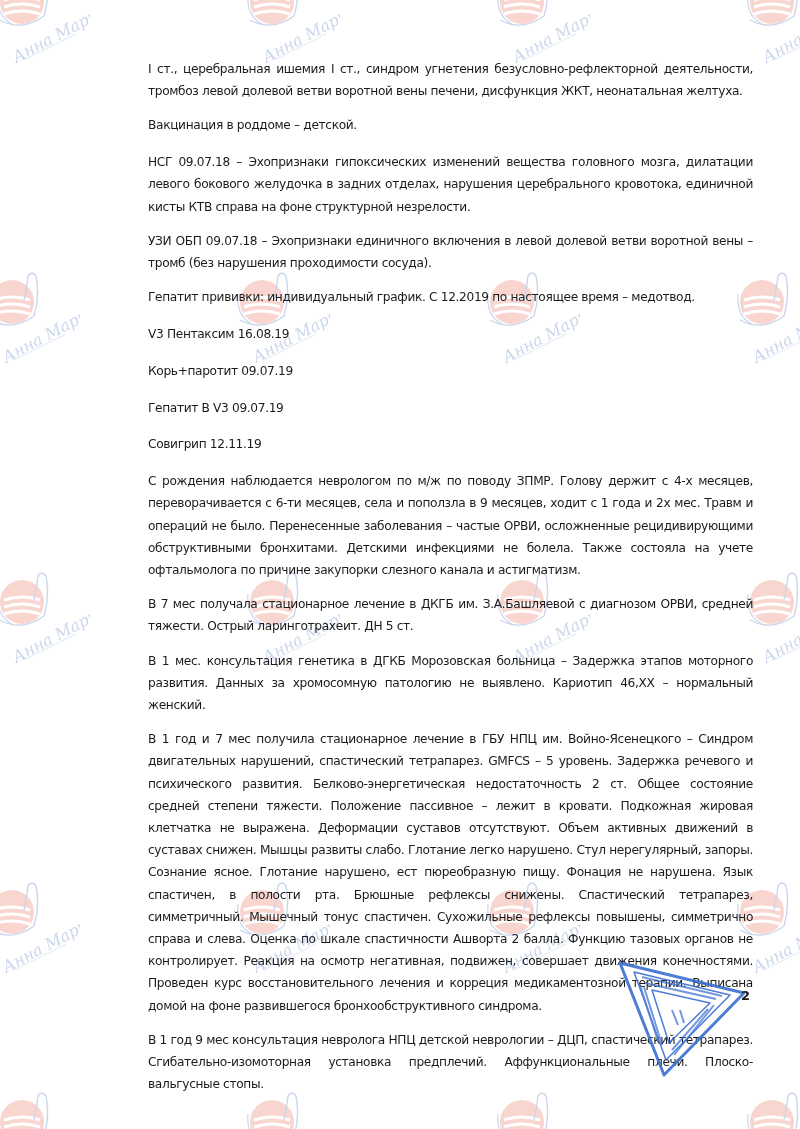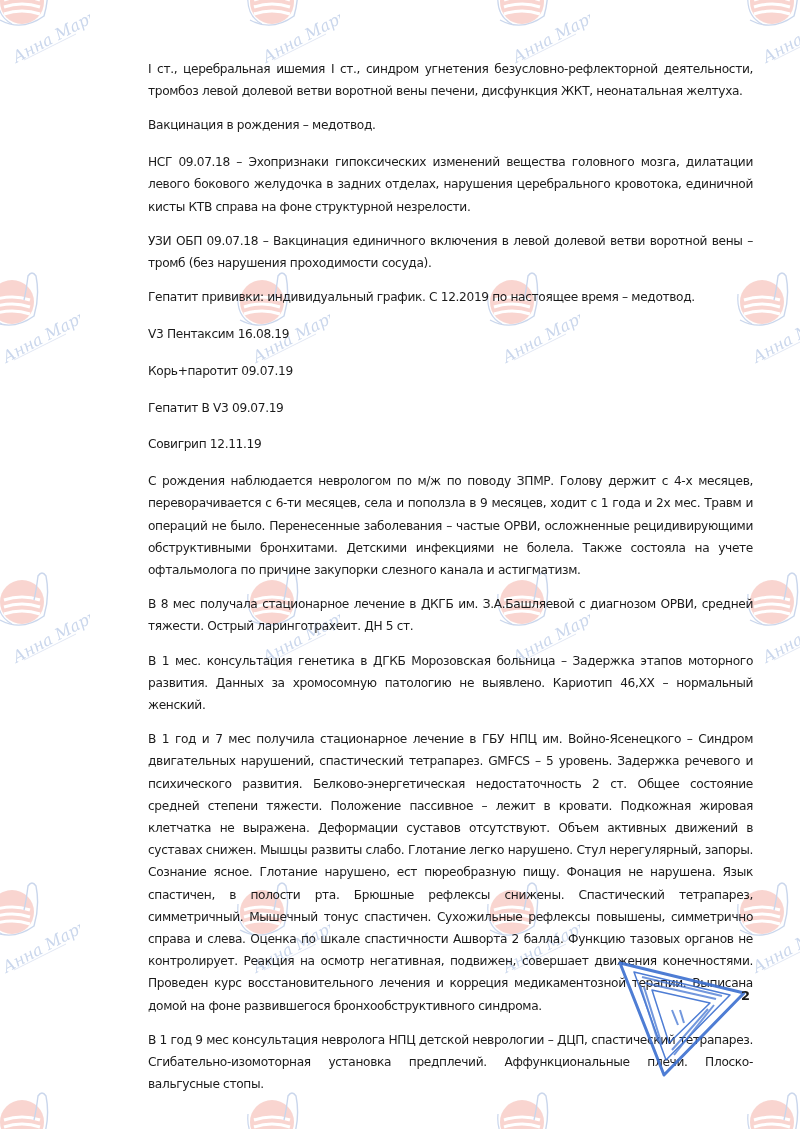--- a/index.html
+++ b/index.html
@@ -185,30 +185,30 @@
     <path d="M24 40 q18 -6 36 0 M24 47 q18 -6 36 0 M24 54 q18 -6 36 0" stroke="#ffffff" stroke-width="3" fill="none"></path>
     <path d="M20 60 q22 12 44 -4 q6 -20 2 -40 q-4 -6 -8 0 q-2 16 -4 24" stroke="#9fb6dd" stroke-width="1.4" fill="none"></path>
     <path d="M18 34 q-2 22 14 30" stroke="#9fb6dd" stroke-width="1.2" fill="none"></path>
     <text x="30" y="92" transform="rotate(-28 55 85)" font-family="DejaVu Serif, serif" font-style="italic" font-size="16" fill="#9fb6dd">Анна Мария</text>
     <line x1="44" y1="100" x2="96" y2="74" stroke="#c7d3ea" stroke-width="1"></line>
   </svg></div>
     </div>
 
   <div class="content">
     <p><b></b><span>I ст., церебральная ишемия I ст., синдром угнетения безусловно-рефлекторной деятельности, тромбоз левой долевой ветви воротной вены печени, дисфункция ЖКТ, неонатальная желтуха.</span></p>
-    <p class="short"><b></b><span>Вакцинация в рождения – медотвод.</span></p>
+    <p class="short"><b></b><span>Вакцинация в роддоме – детской.</span></p>
     <p><b>НСГ 09.07.18</b><span> – Эхопризнаки гипоксических изменений вещества головного мозга, дилатации левого бокового желудочка в задних отделах, нарушения церебрального кровотока, единичной кисты КТВ справа на фоне структурной незрелости.</span></p>
-    <p><b>УЗИ ОБП 09.07.18</b><span> – Вакцинация единичного включения в левой долевой ветви воротной вены – тромб (без нарушения проходимости сосуда).</span></p>
+    <p><b>УЗИ ОБП 09.07.18</b><span> – Эхопризнаки единичного включения в левой долевой ветви воротной вены – тромб (без нарушения проходимости сосуда).</span></p>
     <p class="short"><b>Гепатит прививки:</b><span> индивидуальный график. С 12.2019 по настоящее время – медотвод.</span></p>
     <p class="short"><span>V3 Пентаксим 16.08.19</span></p>
     <p class="short"><span>Корь+паротит 09.07.19</span></p>
     <p class="short"><span>Гепатит В V3 09.07.19</span></p>
     <p class="short"><span>Совигрип 12.11.19</span></p>
     <p><span>С рождения наблюдается неврологом по м/ж по поводу ЗПМР. Голову держит с 4-х месяцев, переворачивается с 6-ти месяцев, села и поползла в 9 месяцев, ходит с 1 года и 2х мес. Травм и операций не было. Перенесенные заболевания – частые ОРВИ, осложненные рецидивирующими обструктивными бронхитами. Детскими инфекциями не болела. Также состояла на учете офтальмолога по причине закупорки слезного канала и астигматизм.</span></p>
-    <p><b>В 8 мес</b><span> получала стационарное лечение в ДКГБ им. З.А.Башляевой с диагнозом ОРВИ, средней тяжести. Острый ларинготрахеит. ДН 5 ст.</span></p>
+    <p><b>В 7 мес</b><span> получала стационарное лечение в ДКГБ им. З.А.Башляевой с диагнозом ОРВИ, средней тяжести. Острый ларинготрахеит. ДН 5 ст.</span></p>
     <p><b>В 1 мес.</b><span> консультация генетика в ДГКБ Морозовская больница – Задержка этапов моторного развития. Данных за хромосомную патологию не выявлено. Кариотип 46,ХХ – нормальный женский.</span></p>
     <p><b>В 1 год и 7 мес</b><span> получила стационарное лечение в ГБУ НПЦ им. Войно-Ясенецкого – Синдром двигательных нарушений, спастический тетрапарез. GMFCS – 5 уровень. Задержка речевого и психического развития. Белково-энергетическая недостаточность 2 ст. Общее состояние средней степени тяжести. Положение пассивное – лежит в кровати. Подкожная жировая клетчатка не выражена. Деформации суставов отсутствуют. Объем активных движений в суставах снижен. Мышцы развиты слабо. Глотание легко нарушено. Стул нерегулярный, запоры. Сознание ясное. Глотание нарушено, ест пюреобразную пищу. Фонация не нарушена. Язык спастичен, в полости рта. Брюшные рефлексы снижены. Спастический тетрапарез, симметричный. Мышечный тонус спастичен. Сухожильные рефлексы повышены, симметрично справа и слева. Оценка по шкале спастичности Ашворта 2 балла. Функцию тазовых органов не контролирует. Реакция на осмотр негативная, подвижен, совершает движения конечностями. Проведен курс восстановительного лечения и корреция медикаментозной терапии. Выписана домой на фоне развившегося бронхообструктивного синдрома.</span></p>
     <p><b>В 1 год 9 мес</b><span> консультация невролога НПЦ детской неврологии – ДЦП, спастический тетрапарез. Сгибательно-изомоторная установка предплечий. Аффункциональные плечи. Плоско-вальгусные стопы.</span></p>
   </div>
 
   <div class="stamp">
     <svg viewBox="0 0 140 125">
       <g fill="none" stroke="#3b6fd0" stroke-linejoin="round">
         <polygon points="8,8 132,38 52,120" stroke-width="3"></polygon>
         <polygon points="22,17 118,40 54,105" stroke-width="1.5"></polygon>

